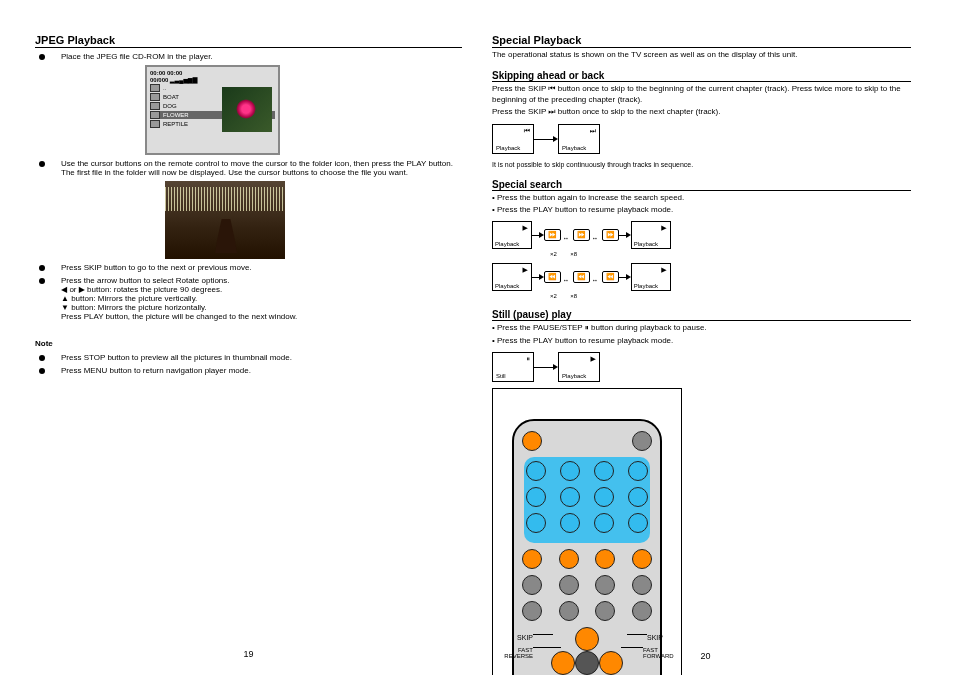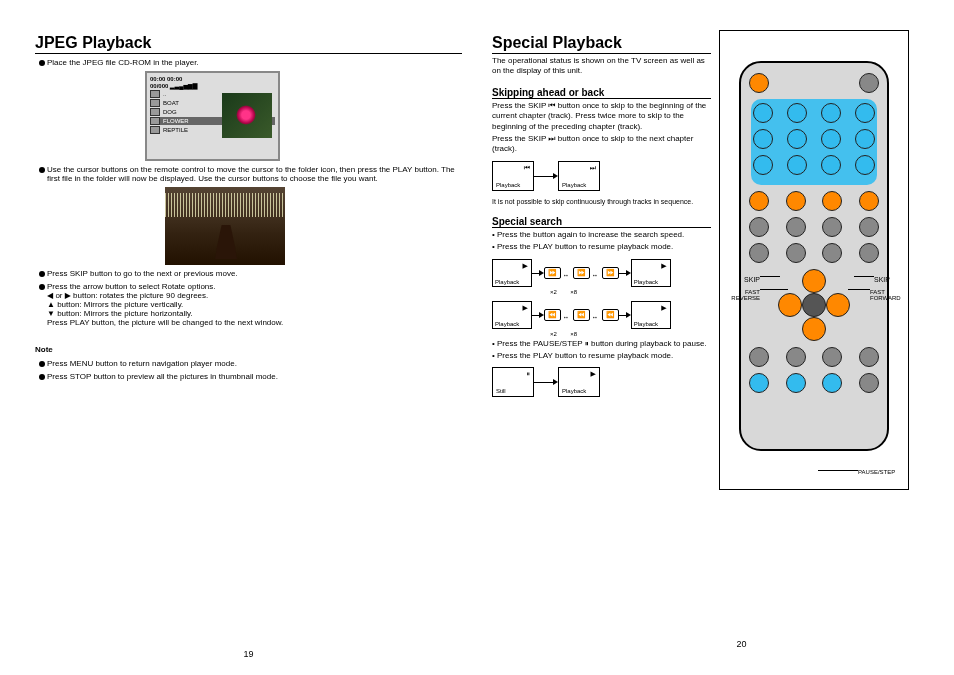--- a/index.html
+++ b/index.html
@@ -17,40 +17,40 @@
     height: 675px;
     display: flex;
     padding: 30px 20px 10px 20px;
   }
   .col {
     flex: 1;
     padding: 0 15px;
     position: relative;
   }
   .col-left { border: none; }
-  .col-right { display: flex; }
+  .col-right { display: flex; flex-direction: column; }
   .right-text { flex: 1; padding-right: 8px; }
   .remote-col { width: 200px; }
 
   h2.subhead {
-    font-size: 16px;
+    font-size: 11px;
     font-weight: bold;
     margin: 4px 0 2px 0;
     border-bottom: 1px solid #000;
     padding-bottom: 1px;
   }
   h3.sechead {
     font-size: 10px;
     font-weight: bold;
     margin: 10px 0 2px 0;
     border-bottom: 1px solid #000;
   }
   p { margin: 2px 0; line-height: 1.3; }
   ul.bul { list-style: none; padding: 0; margin: 4px 0 4px 4px; }
-  ul.bul li { position: relative; padding-left: 8px; margin-bottom: 4px; }
+  ul.bul li { position: relative; padding-left: 22px; margin-bottom: 4px; }
   ul.bul li::before {
     content: "";
     position: absolute;
     left: 0; top: 2px;
     width: 6px; height: 6px;
     background: #000;
     border-radius: 50%;
   }
   .thumb-ui {
     width: 135px;
@@ -132,21 +132,21 @@
   .dpad {
     position:relative; width:72px;height:72px; margin:6px auto;
   }
   .dpad .c { position:absolute; width:24px;height:24px;border-radius:50%;background:#ff8800;border:1px solid #222; }
   .dpad .up { left:24px; top:0; }
   .dpad .dn { left:24px; bottom:0; }
   .dpad .lf { left:0; top:24px; }
   .dpad .rt { right:0; top:24px; }
   .dpad .ct { left:24px; top:24px; background:#555;}
   .pagenum-l { position:absolute; bottom:6px; left:50%; transform:translateX(-50%); font-size:9px; }
-  .pagenum-r { position:absolute; bottom:16px; left:50%; transform:translateX(-50%); font-size:9px;margin-left:36px; }
+  .pagenum-r { position:absolute; bottom:4px; left:50%; transform:translateX(-50%); font-size:9px; }
 </style>
 </head>
 <body>
 
 <div class="page">
 
   <div class="col col-left">
     <h2 class="subhead">JPEG Playback</h2>
 
     <ul class="bul">
@@ -190,22 +190,22 @@
         <span>Press the arrow button to select Rotate options.</span><br>
         <span>◀ or ▶ button: rotates the picture 90 degrees.</span><br>
         <span>▲ button: Mirrors the picture vertically.</span><br>
         <span>▼ button: Mirrors the picture horizontally.</span><br>
         <span>Press PLAY button, the picture will be changed to the next window.</span>
       </li>
     </ul>
 
     <p style="font-weight:bold;margin-top:18px;">Note</p>
     <ul class="bul">
+      <li>Press STOP button to preview all the pictures in thumbnail mode.</li>
       <li>Press MENU button to return navigation player mode.</li>
-      <li>Press STOP button to preview all the pictures in thumbnail mode.</li>
     </ul>
 
     <div class="pagenum-l">19</div>
   </div>
 
   <div class="col col-right">
 
     <div class="right-text">
       <h2 class="subhead">Special Playback</h2>
       <p>The operational status is shown on the TV screen as well as on the display of this unit.</p>
@@ -266,20 +266,21 @@
         <span class="arrow-h" style="width:12px"></span>
         <div class="smallbox tiny">
             <span class="tag">▶</span>
             <span style="position:absolute;bottom:1px;left:2px;">Playback</span>
           </div>
       </div>
       <div style="font-size:6px;margin-left:58px;margin-top:-4px;">
         <span>×2</span>&nbsp;&nbsp;&nbsp;&nbsp;&nbsp;&nbsp;&nbsp;&nbsp;<span>×8</span>
       </div>
 
+      <h3 class="sechead">Still (pause) play</h3>
       <p>• Press the PAUSE/STEP ⏸ button during playback to pause.</p>
       <p>• Press the PLAY button to resume playback mode.</p>
 
       <div class="flowrow">
         <div class="smallbox mini">
           <span class="tag">⏸</span>
           <span style="position:absolute;bottom:2px;left:3px;">Still</span>
         </div>
         <span class="arrow-h"></span>
         <div class="smallbox mini">

